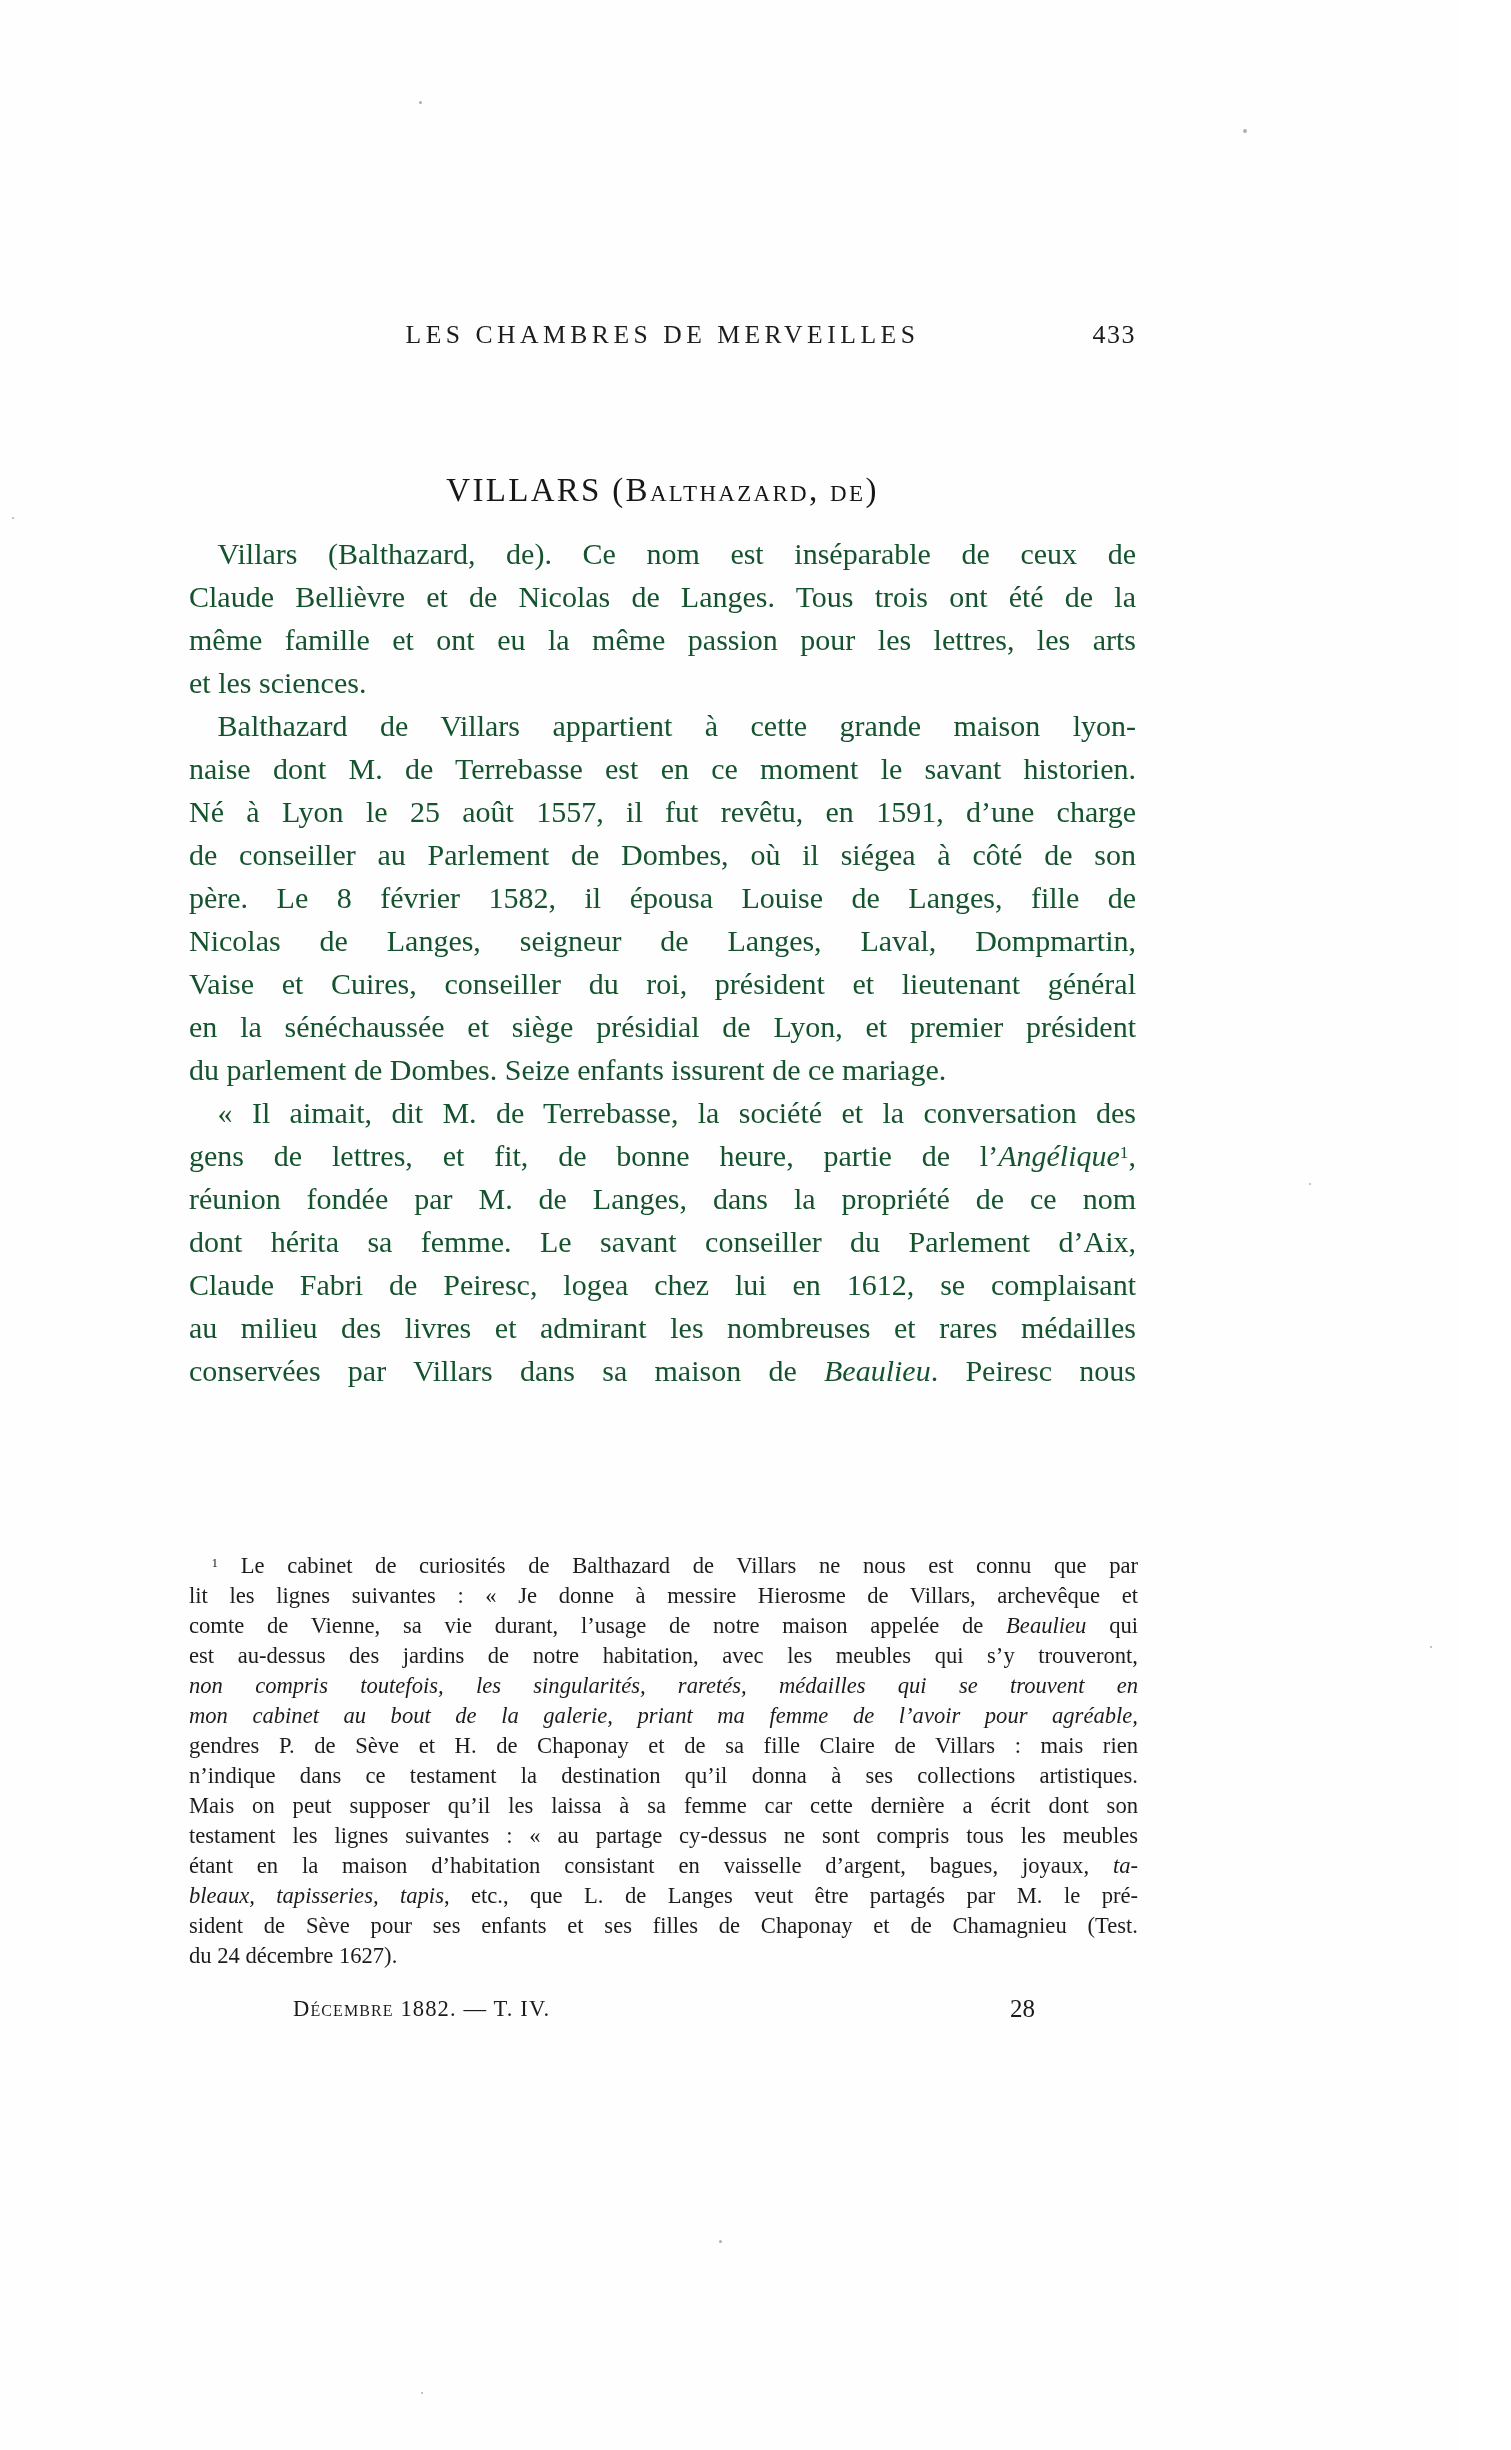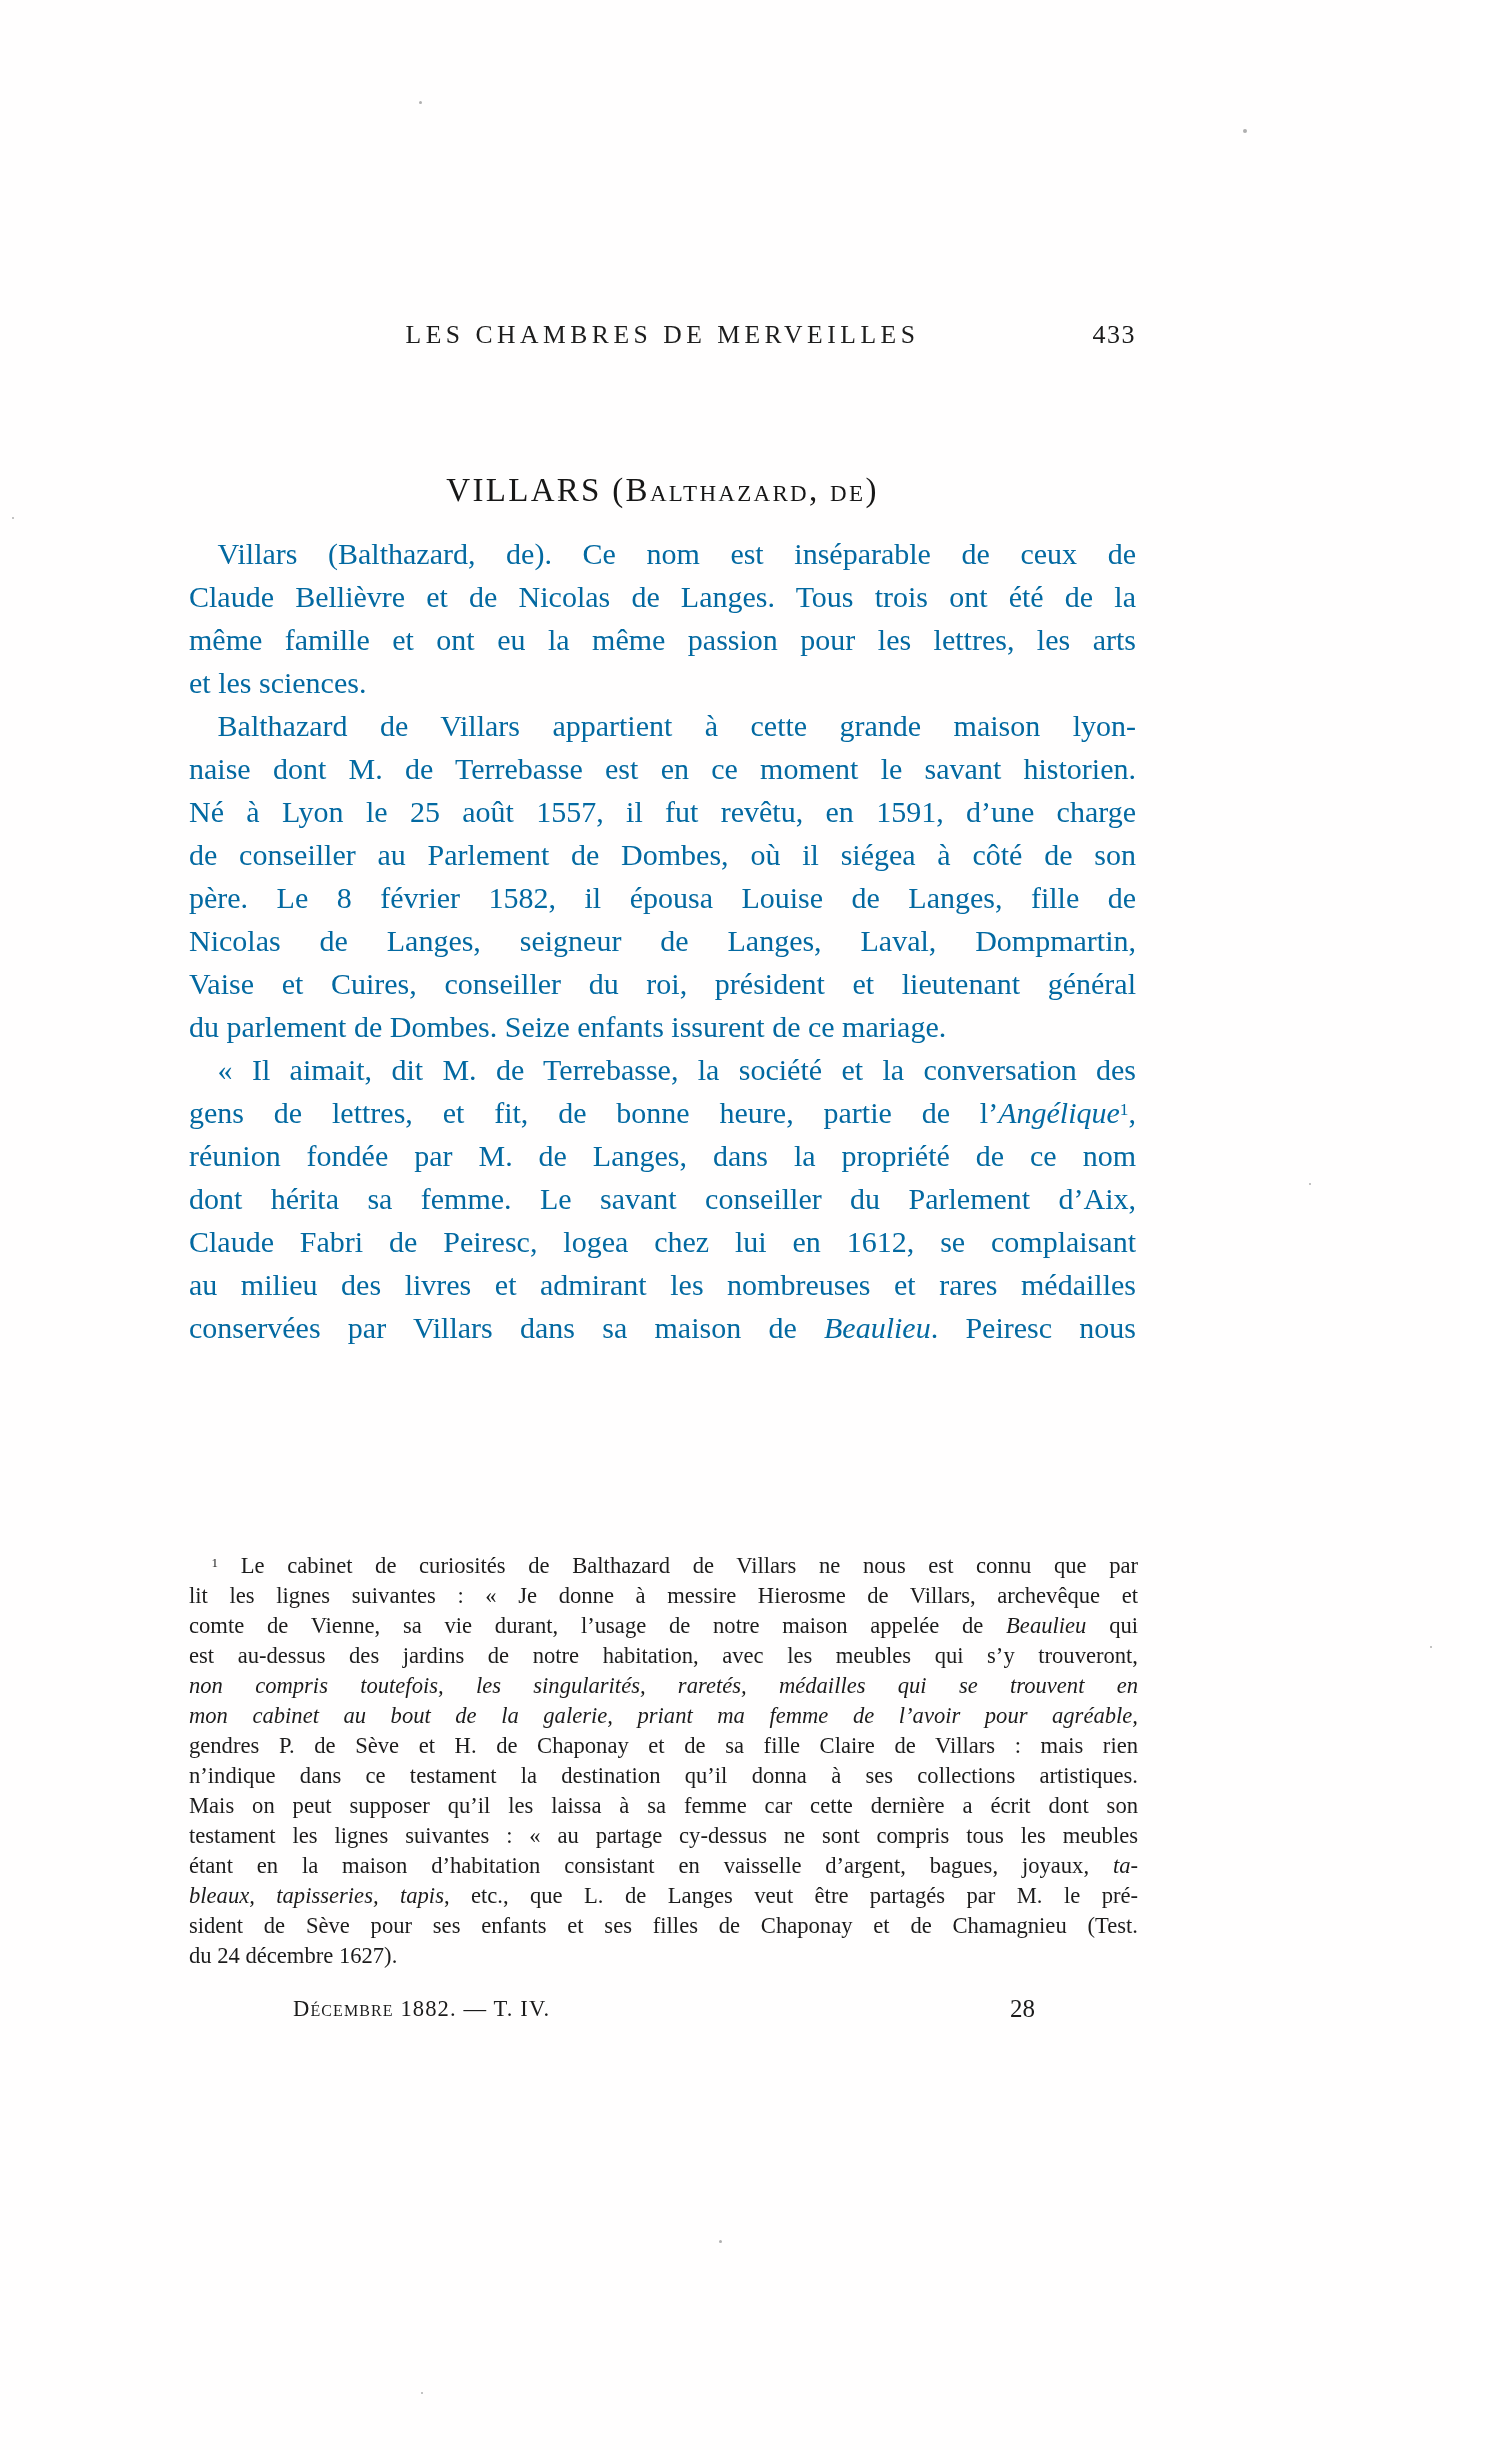--- a/index.html
+++ b/index.html
@@ -45,21 +45,21 @@
     letter-spacing: 2.3px;
     color: #171717;
     margin-top: 20px;
   }
 
   
   .body-text {
     position: absolute;
     left: 189px; top: 532px; width: 947px;
     font-size: 30px;
-    color: #0369a1;
+    color: #14532d;
   }
   .body-text .line { line-height: 43px; }
   .body-text .line.first { text-indent: 28.6px; }
 
   
   .footnote {
     position: absolute;
     left: 189px; top: 1504px; width: 949px;
     font-size: 22.6px;
     color: #1c1c1c;
@@ -118,20 +118,21 @@
       <div class="line"><span class="rm">Claude Bellièvre et de Nicolas de Langes. Tous trois ont été de la</span></div>
       <div class="line"><span class="rm">même famille et ont eu la même passion pour les lettres, les arts</span></div>
       <div class="line final"><span class="rm">et les sciences.</span></div>
       <div class="line first"><span class="rm">Balthazard de Villars appartient à cette grande maison lyon-</span></div>
       <div class="line"><span class="rm">naise dont M. de Terrebasse est en ce moment le savant historien.</span></div>
       <div class="line"><span class="rm">Né à Lyon le 25 août 1557, il fut revêtu, en 1591, d’une charge</span></div>
       <div class="line"><span class="rm">de conseiller au Parlement de Dombes, où il siégea à côté de son</span></div>
       <div class="line"><span class="rm">père. Le 8 février 1582, il épousa Louise de Langes, fille de</span></div>
       <div class="line"><span class="rm">Nicolas de Langes, seigneur de Langes, Laval, Dompmartin,</span></div>
       <div class="line"><span class="rm">Vaise et Cuires, conseiller du roi, président et lieutenant général</span></div>
+      <div class="line"><span class="rm">en la sénéchaussée et siège présidial de Lyon, et premier président</span></div>
       <div class="line final"><span class="rm">du parlement de Dombes. Seize enfants issurent de ce mariage.</span></div>
       <div class="line first"><span class="rm">« Il aimait, dit M. de Terrebasse, la société et la conversation des</span></div>
       <div class="line"><span class="rm">gens de lettres, et fit, de bonne heure, partie de l’</span><span class="it">Angélique</span><span class="sup">1</span><span class="rm">,</span></div>
       <div class="line"><span class="rm">réunion fondée par M. de Langes, dans la propriété de ce nom</span></div>
       <div class="line"><span class="rm">dont hérita sa femme. Le savant conseiller du Parlement d’Aix,</span></div>
       <div class="line"><span class="rm">Claude Fabri de Peiresc, logea chez lui en 1612, se complaisant</span></div>
       <div class="line"><span class="rm">au milieu des livres et admirant les nombreuses et rares médailles</span></div>
       <div class="line"><span class="rm">conservées par Villars dans sa maison de </span><span class="it">Beaulieu</span><span class="rm">. Peiresc nous</span></div>
     </div>
 

